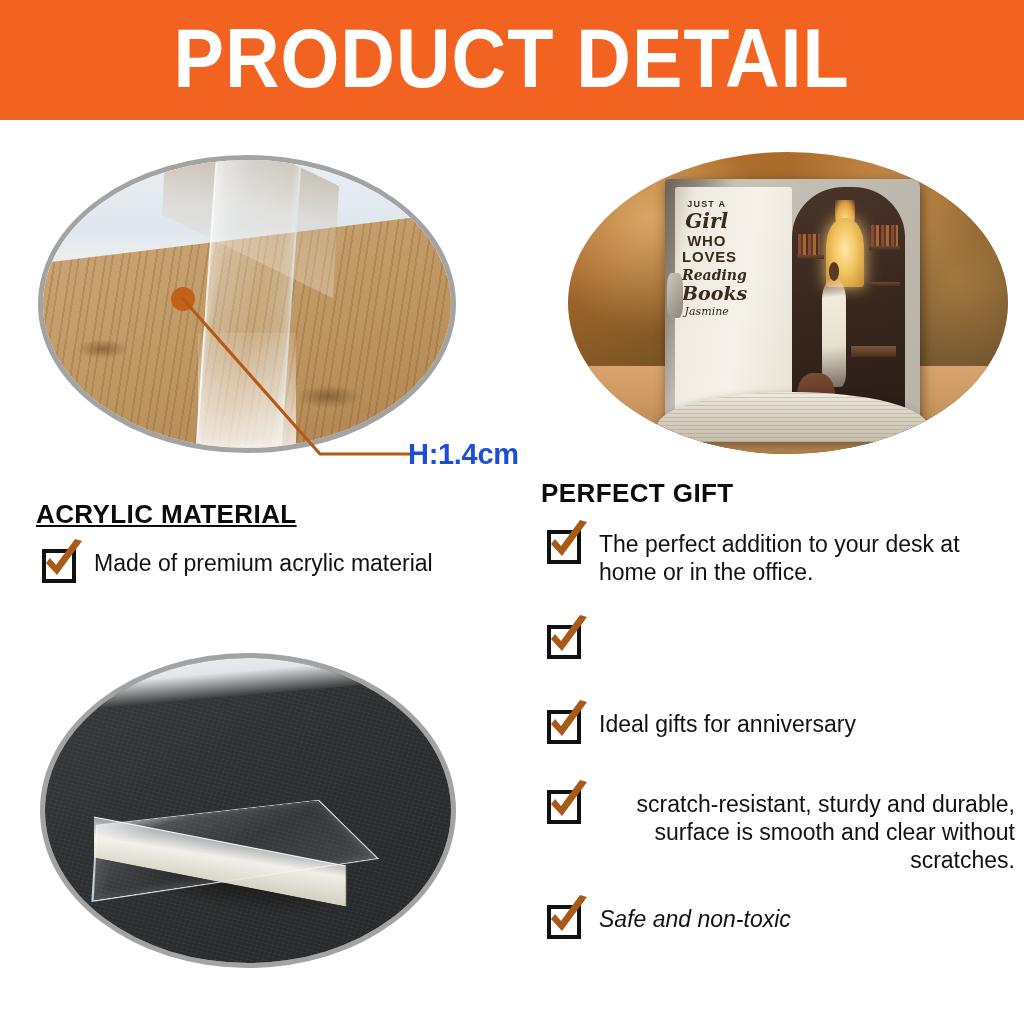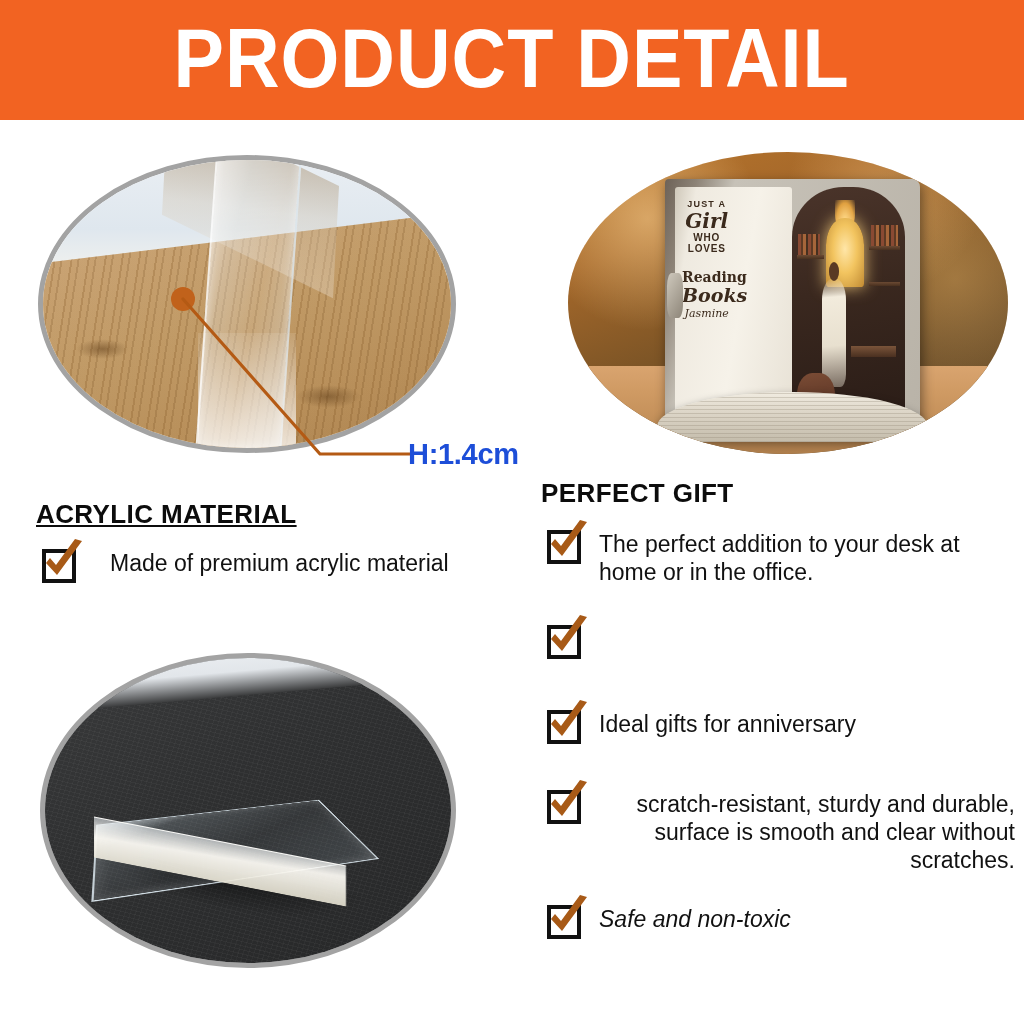--- a/index.html
+++ b/index.html
@@ -256,22 +256,22 @@
     position: absolute;
     left: 6%; top: 6%;
     width: 42%;
     text-align: center;
     color: #3b2a1c;
     line-height: 1.06;
     pointer-events: none;
   }
   .q-just   { font-size: 9px; font-weight: bold; letter-spacing: 1.2px; }
   .q-girl   { font-size: 20px; font-family: "DejaVu Serif", serif; font-style: italic; font-weight: bold; margin: 1px 0; }
-  .q-who    { font-size: 10px; font-weight: bold; letter-spacing: 0.8px; }
-  .q-read   { font-size: 14px; font-family: "DejaVu Serif", serif; font-weight: bold; margin-top: 16px; }
+  .q-who    { font-size: 15px; font-weight: bold; letter-spacing: 0.8px; }
+  .q-read   { font-size: 14px; font-family: "DejaVu Serif", serif; font-style: italic; font-weight: bold; margin-top: 3px; }
   .q-books  { font-size: 19px; font-family: "DejaVu Serif", serif; font-style: italic; font-weight: bold; }
   .q-name   { font-size: 11px; font-family: "DejaVu Serif", serif; font-style: italic; margin-top: 3px; }
 
   
   #callout-svg {
     position: absolute;
     left: 150px; top: 280px;
     width: 260px; height: 190px;
     overflow: visible;
   }
@@ -325,21 +325,21 @@
   }
   .feature-text {
     font-family: "Liberation Sans", sans-serif;
     font-size: 23px;
     line-height: 1.22;
     color: #111111;
     margin-left: 14px;
     margin-top: 6px;
   }
 
-  #feat-acrylic-0 { left: 40px;  top: 543px; width: 470px; gap: 16px; }
+  #feat-acrylic-0 { left: 40px;  top: 543px; width: 470px; }
   #feat-gift-0    { left: 545px; top: 524px; width: 470px; }
   #feat-gift-1    { left: 545px; top: 619px; width: 470px; }
   #feat-gift-2    { left: 545px; top: 704px; width: 470px; }
   #feat-gift-3    { left: 545px; top: 784px; width: 470px; text-align: right; }
   #feat-gift-4    { left: 545px; top: 899px; width: 470px; font-style: italic; }
 </style>
 </head>
 <body>
 
 <div id="header-bar">

